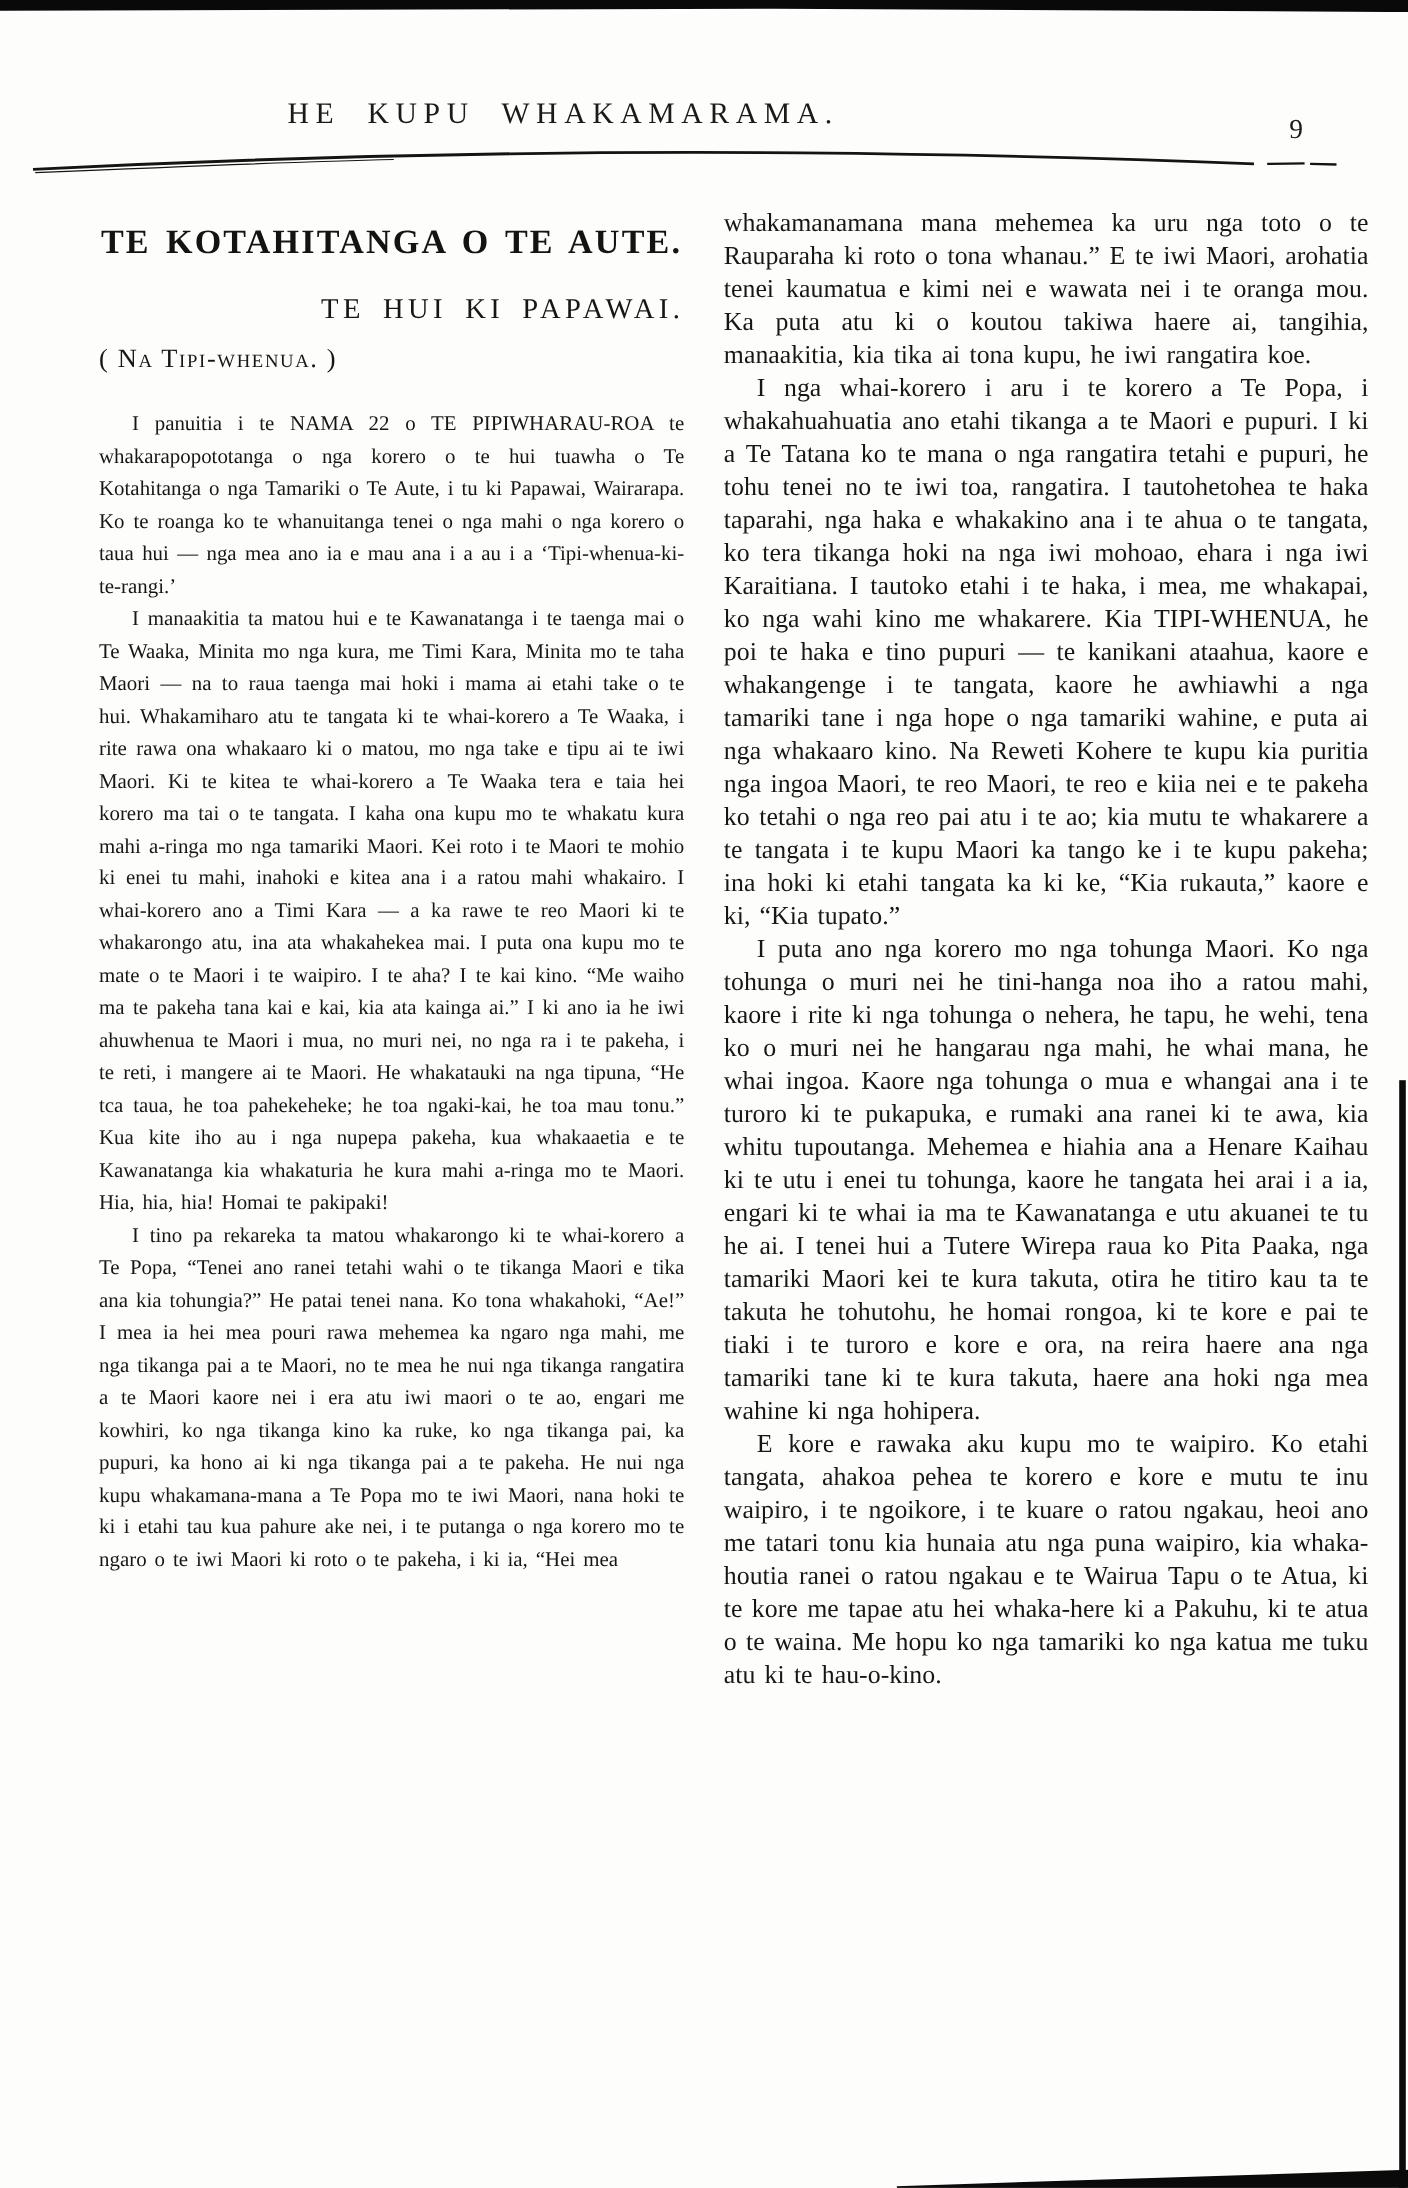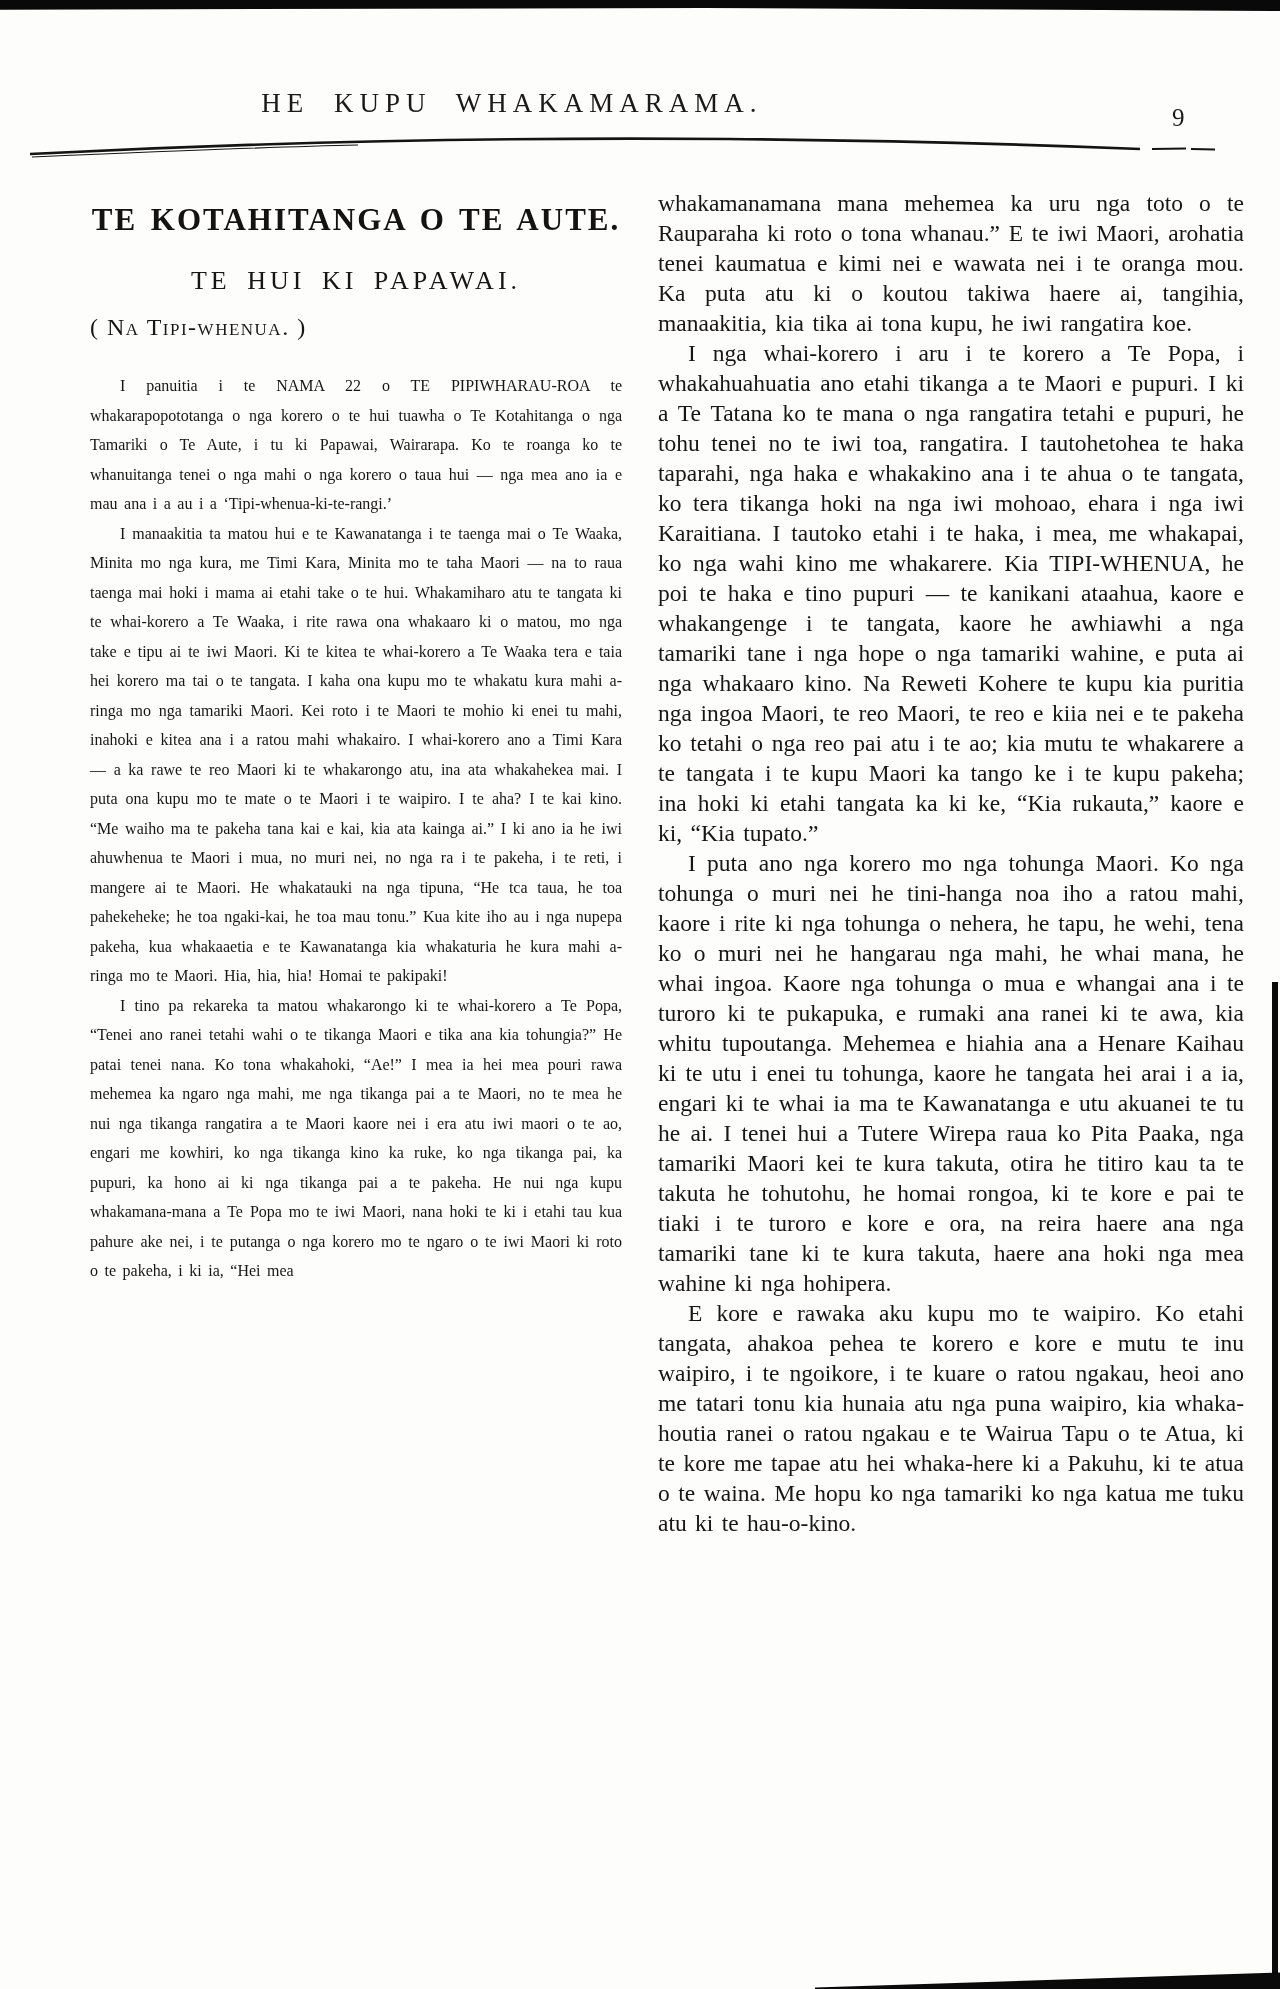--- a/index.html
+++ b/index.html
@@ -59,41 +59,41 @@
     margin: 14px 0 28px 0;
     text-align: center;
     font-size: 31px;
     font-weight: bold;
     letter-spacing: 2px;
     word-spacing: 4px;
     color: #151310;
   }
   .article-subtitle {
     margin: 0 0 18px 0;
-    text-align: center;
+    text-align: right;
     font-size: 26px;
     font-weight: normal;
     letter-spacing: 4px;
     word-spacing: 6px;
   }
   .article-byline {
     margin: 0 0 30px 0;
     text-align: left;
     font-size: 24px;
     font-variant: small-caps;
     letter-spacing: 1.5px;
   }
   .body-par {
     margin: 0;
     text-align: justify;
     text-indent: 30px;
     word-spacing: 2.5px;
     font-family: Liberation Serif, serif;
   }
-  .col-left .body-par { font-size: 16px; line-height: 29.5px; }
+  .col-left .body-par { font-size: 19px; line-height: 29.5px; }
   .col-right .body-par { font-size: 23.5px; line-height: 30px; }
   .no-indent { text-indent: 0; }
 </style>
 </head>
 <body>
 
 <div class="page">
 
   <div class="edge-top"></div>
   <div class="edge-right"></div>

